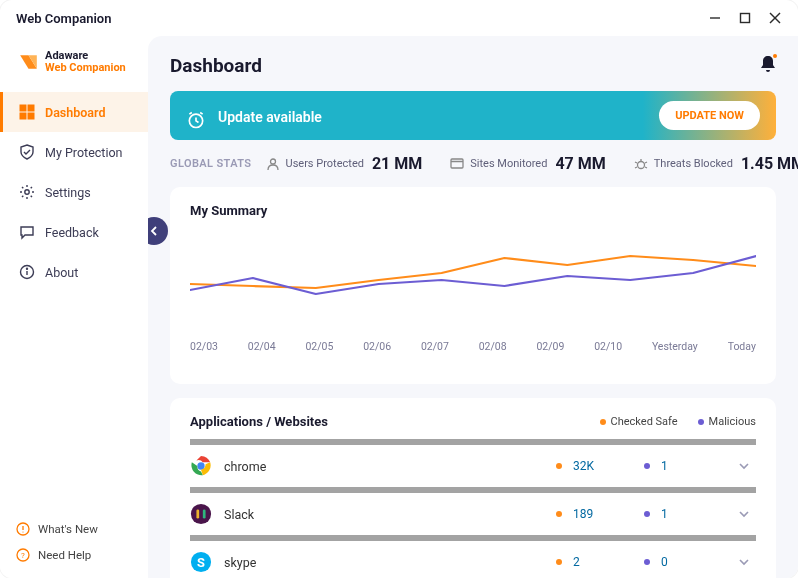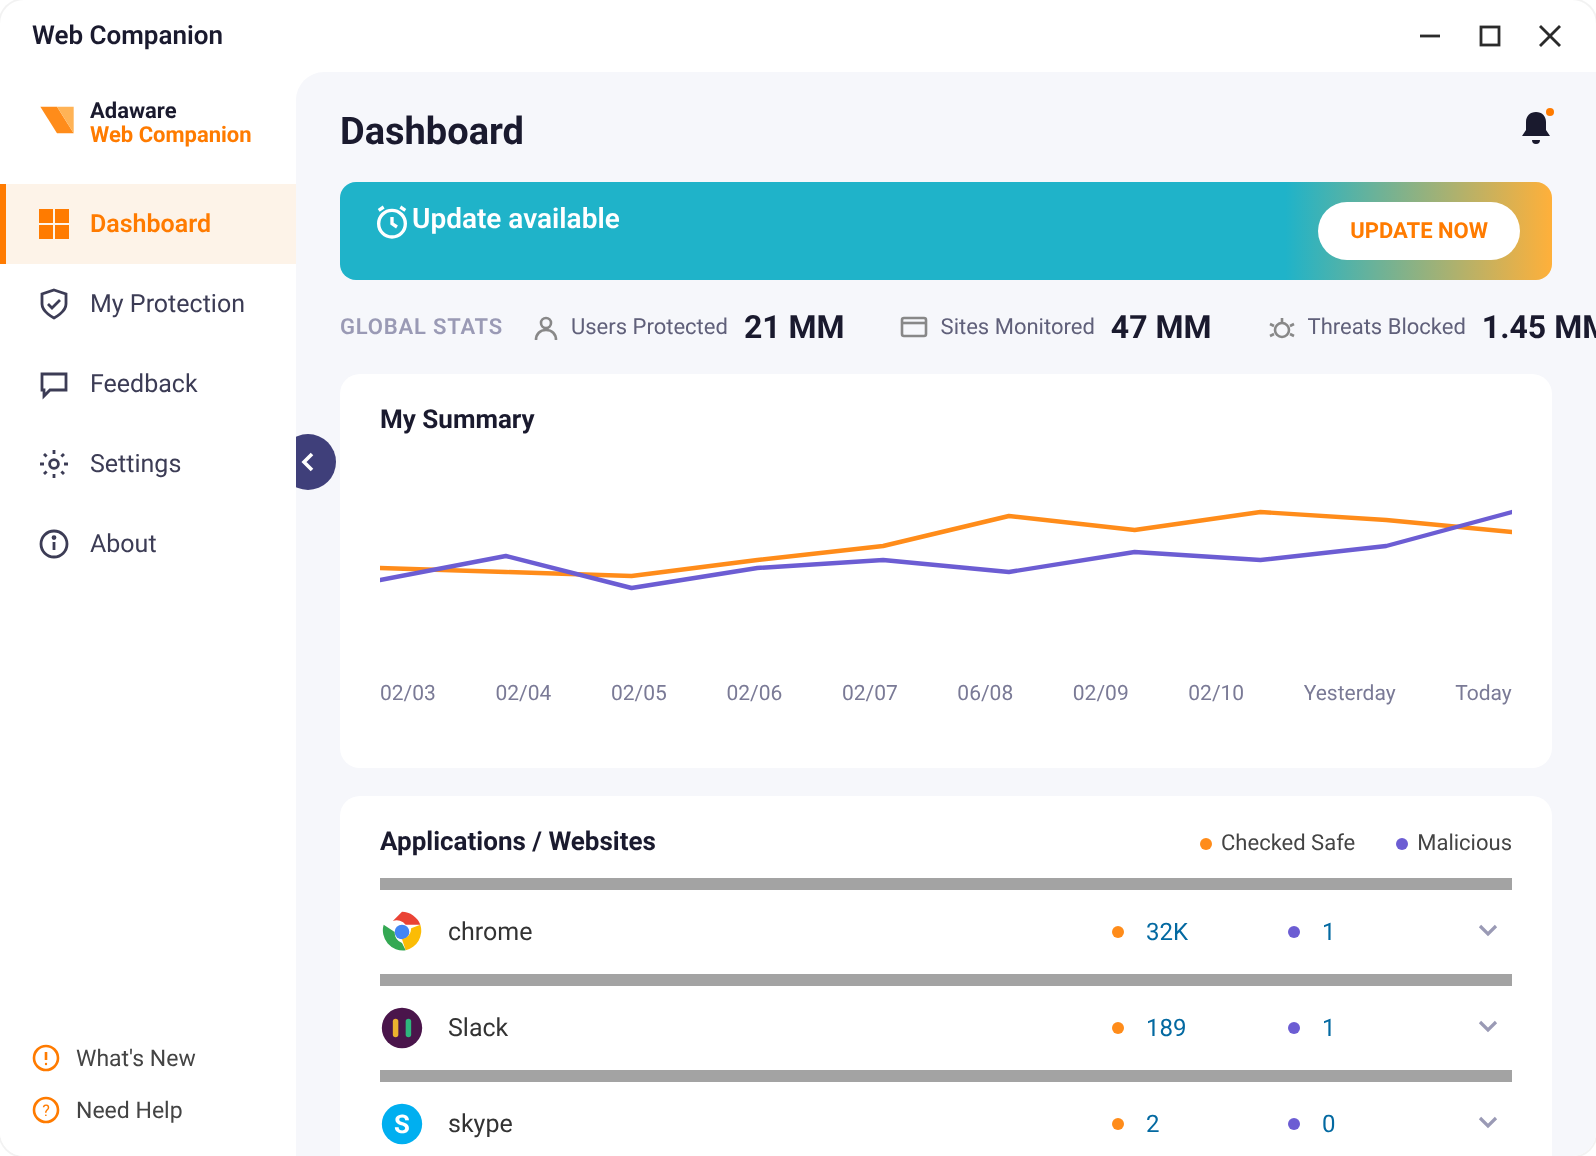--- a/index.html
+++ b/index.html
@@ -6,21 +6,21 @@
 body { background: #fff; width: 798px; height: 578px; overflow: hidden; border-radius: 12px; box-shadow: 0 0 0 1px rgba(0,0,0,0.05); position: relative; }
 
 .titlebar { display: flex; align-items: center; justify-content: space-between; padding: 8px 16px; height: 36px; }
 .titlebar .title { font-size: 13px; font-weight: 600; color: #1a1a2e; }
 .winctl { display: flex; gap: 16px; align-items: center; }
 .winctl span { width: 14px; height: 14px; display: inline-flex; align-items: center; justify-content: center; cursor: pointer; color: #2b2b2b; }
 
 .app { display: flex; height: calc(578px - 36px); }
 
 .sidebar { width: 148px; background: #fff; display: flex; flex-direction: column; padding-top: 8px; position: relative; }
-.logo { display: flex; align-items: flex-start; gap: 6px; padding: 6px 14px 18px 18px; }
+.logo { display: flex; align-items: center; gap: 6px; padding: 6px 14px 18px 18px; }
 .logo-icon { width: 21px; height: 20px; }
 .logo-text { font-size: 11px; line-height: 1.1; }
 .logo-text .l1 { color: #1a1a2e; font-weight: 700; }
 .logo-text .l2 { color: #ff7b00; font-weight: 700; }
 
 .nav { display: flex; flex-direction: column; }
 .nav-item { display: flex; align-items: center; gap: 10px; padding: 12px 16px; font-size: 12.5px; color: #3c3c55; cursor: pointer; border-left: 3px solid transparent; }
 .nav-item.active { background: #fdf3e8; color: #ff7b00; border-left-color: #ff7b00; font-weight: 600; }
 .nav-item .nicon { width: 16px; height: 16px; display: inline-flex; align-items: center; justify-content: center; }
 .nav-item .nicon svg { stroke: currentColor; fill: none; }
@@ -28,21 +28,21 @@
 .sidebar-footer { position: absolute; bottom: 10px; left: 0; right: 0; padding: 0 16px; }
 .sf-item { display: flex; align-items: center; gap: 8px; font-size: 11.5px; color: #444; padding: 6px 0; cursor: pointer; }
 .sf-icon { width: 14px; height: 14px; color: #ff7b00; display:inline-flex; align-items:center; justify-content:center;}
 
 .main { flex: 1; background: #f6f7fb; border-top-left-radius: 14px; padding: 18px 22px 0 22px; overflow: hidden; position: relative; }
 .header { display: flex; align-items: center; justify-content: space-between; margin-bottom: 14px; }
 .header h1 { font-size: 19px; font-weight: 700; color: #1a1a2e; }
 .bell { position: relative; cursor: pointer; }
 .bell::after { content: ''; position: absolute; top: -1px; right: -1px; width: 4px; height: 4px; background: #ff7b00; border-radius: 50%; }
 
-.banner { background: linear-gradient(90deg, #1fb3c9 0%, #1fb3c9 78%, #ffb03a 100%); border-radius: 8px; padding: 10px 16px; display: flex; align-items: flex-start; color: #fff; margin-bottom: 14px; }
+.banner { background: linear-gradient(90deg, #1fb3c9 0%, #1fb3c9 78%, #ffb03a 100%); border-radius: 8px; padding: 10px 16px; display: flex; align-items: flex-end; gap: 12px; color: #fff; margin-bottom: 14px; }
 .banner-icon { width: 20px; height: 20px; flex-shrink: 0; }
 .banner-text { flex: 1; font-size: 11px; line-height: 1.4; }
 .banner-text .bt-title { font-size: 14px; font-weight: 600; margin-bottom: 2px; }
 .banner-text a { color: #fff; text-decoration: underline; font-weight: 600; }
 .banner-btn { background: #fff; color: #ff7b00; font-weight: 700; font-size: 11px; padding: 8px 16px; border-radius: 20px; border: none; cursor: pointer; flex-shrink: 0; }
 
 .stats { display: flex; align-items: center; font-size: 11px; color: #6e6e88; margin-bottom: 14px; white-space: nowrap; gap: 14px; }
 .stats .label { text-transform: uppercase; font-weight: 600; letter-spacing: 0.4px; color: #9a9ab5; }
 .stat { display: flex; align-items: center; gap: 6px; }
 .stat .sicon { width: 14px; height: 14px; display:inline-flex; }
@@ -123,33 +123,33 @@
             <svg width="16" height="16" viewBox="0 0 16 16" stroke-width="1.4">
               <path d="M8 1 L14 3 V8 C14 12 8 15 8 15 C8 15 2 12 2 8 V3 Z"></path>
               <path d="M5 8 L7 10 L11 6"></path>
             </svg>
           </span>
         <span>My Protection</span>
       </div>
       <div class="nav-item">
         <span class="nicon">
             <svg width="16" height="16" viewBox="0 0 16 16" stroke-width="1.4">
-              <path d="M2 3h12v8H6l-3 3v-3H2Z"></path>
-            </svg>
-          </span>
-        <span>Feedback</span>
-      </div>
-      <div class="nav-item">
-        <span class="nicon">
-            <svg width="16" height="16" viewBox="0 0 16 16" stroke-width="1.4">
               <circle cx="8" cy="8" r="2.2"></circle>
               <path d="M8 1v2M8 13v2M1 8h2M13 8h2M3 3l1.3 1.3M11.7 11.7L13 13M13 3l-1.3 1.3M4.3 11.7L3 13"></path>
             </svg>
           </span>
         <span>Settings</span>
+      </div>
+      <div class="nav-item">
+        <span class="nicon">
+            <svg width="16" height="16" viewBox="0 0 16 16" stroke-width="1.4">
+              <path d="M2 3h12v8H6l-3 3v-3H2Z"></path>
+            </svg>
+          </span>
+        <span>Feedback</span>
       </div>
       <div class="nav-item">
         <span class="nicon">
             <svg width="16" height="16" viewBox="0 0 16 16" stroke-width="1.4">
               <circle cx="8" cy="8" r="6.5"></circle>
               <line x1="8" y1="7" x2="8" y2="11"></line>
               <circle cx="8" cy="4.8" r="0.5" fill="currentColor"></circle>
             </svg>
           </span>
         <span>About</span>
@@ -246,21 +246,21 @@
         <svg class="chart" id="chart-svg" viewBox="0 0 560 100" preserveAspectRatio="none">
             <path d="M 0 56 L 62.22222222222222 58 L 124.44444444444444 60 L 186.66666666666666 52 L 248.88888888888889 44.99999999999999 L 311.1111111111111 30 L 373.3333333333333 37 L 435.55555555555554 28 L 497.77777777777777 32 L 560 38" stroke="#ff8c1a" stroke-width="2.2" fill="none" stroke-linejoin="round" stroke-linecap="round"></path>
             <path d="M 0 62 L 62.22222222222222 50 L 124.44444444444444 66 L 186.66666666666666 56 L 248.88888888888889 52 L 311.1111111111111 58 L 373.3333333333333 48 L 435.55555555555554 52 L 497.77777777777777 44.99999999999999 L 560 28" stroke="#6c5dd3" stroke-width="2.2" fill="none" stroke-linejoin="round" stroke-linecap="round"></path>
           </svg>
         <div class="xlabels" id="xlabels">
             <span>02/03</span>
             <span>02/04</span>
             <span>02/05</span>
             <span>02/06</span>
             <span>02/07</span>
-            <span>06/08</span>
+            <span>02/08</span>
             <span>02/09</span>
             <span>02/10</span>
             <span>Yesterday</span>
             <span>Today</span>
           </div>
       </div>
     </div>
 
     <div class="card apps-card">
       <div class="card-head">

